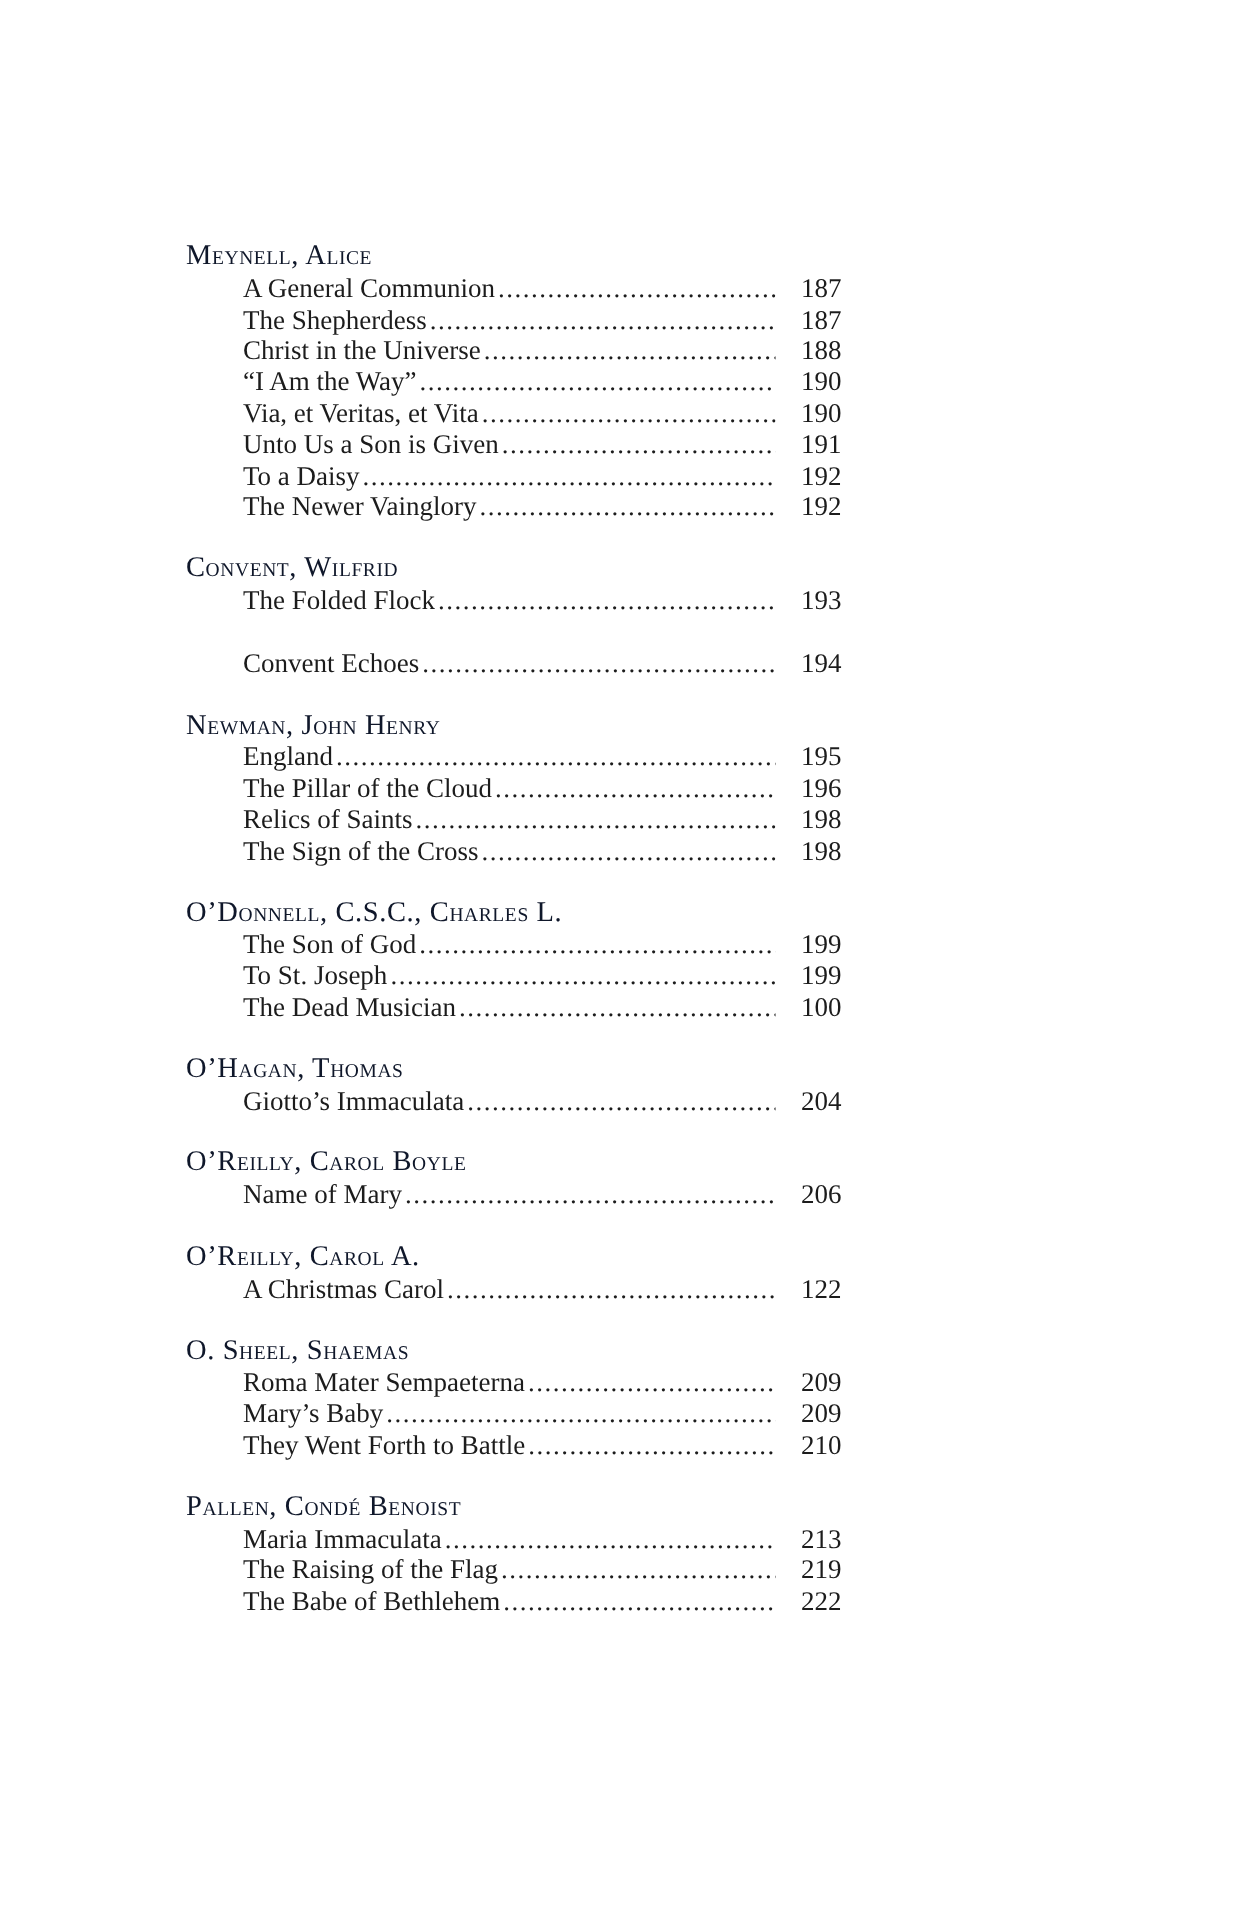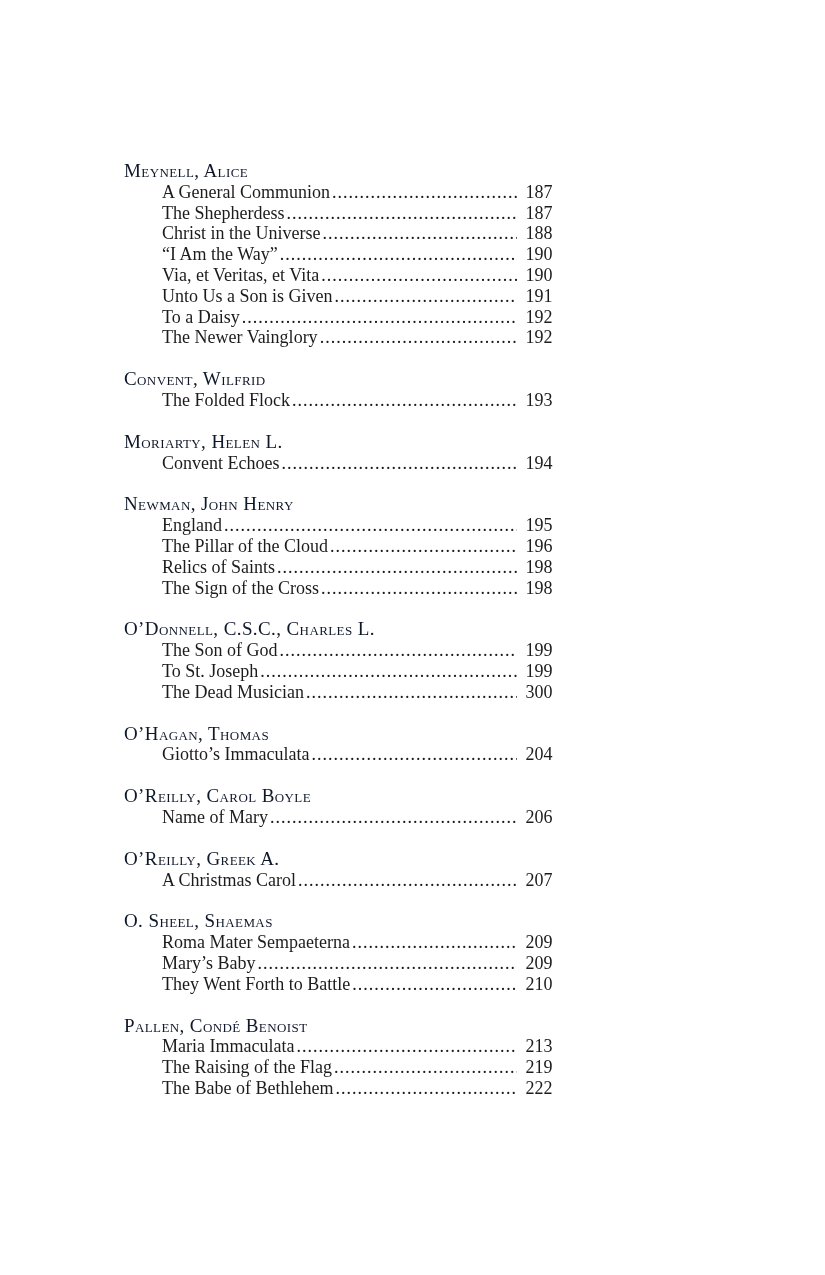--- a/index.html
+++ b/index.html
@@ -58,21 +58,21 @@
     white-space: nowrap;
     margin-left: 2px;
   }
   .dots::after {
     content: "........................................................................................................................";
     letter-spacing: 1px;
   }
   .pagenum {
     flex: 0 0 auto;
     width: 44px;
-    text-align: center;
+    text-align: right;
     white-space: nowrap;
   }
 </style>
 </head>
 <body>
 
 <div class="page">
   <div class="toc" id="toc">
   <section class="toc-section">
     <h2 class="author">Meynell, Alice</h2>
@@ -130,21 +130,20 @@
     <h2 class="author">Convent, Wilfrid</h2>
 
   <div class="entry">
     <span class="title">The Folded Flock</span>
     <span class="dots"></span>
     <span class="pagenum">193</span>
   </div>
 </section>
 
   <section class="toc-section">
-    <h2 class="author">Moriarty, Helen L.</h2>
 
   <div class="entry">
     <span class="title">Convent Echoes</span>
     <span class="dots"></span>
     <span class="pagenum">194</span>
   </div>
 </section>
 
   <section class="toc-section">
     <h2 class="author">Newman, John Henry</h2>
@@ -186,21 +185,21 @@
 
   <div class="entry">
     <span class="title">To St. Joseph</span>
     <span class="dots"></span>
     <span class="pagenum">199</span>
   </div>
 
   <div class="entry">
     <span class="title">The Dead Musician</span>
     <span class="dots"></span>
-    <span class="pagenum">300</span>
+    <span class="pagenum">100</span>
   </div>
 </section>
 
   <section class="toc-section">
     <h2 class="author">O’Hagan, Thomas</h2>
 
   <div class="entry">
     <span class="title">Giotto’s Immaculata</span>
     <span class="dots"></span>
     <span class="pagenum">204</span>
@@ -211,26 +210,26 @@
     <h2 class="author">O’Reilly, Carol Boyle</h2>
 
   <div class="entry">
     <span class="title">Name of Mary</span>
     <span class="dots"></span>
     <span class="pagenum">206</span>
   </div>
 </section>
 
   <section class="toc-section">
-    <h2 class="author">O’Reilly, Greek A.</h2>
+    <h2 class="author">O’Reilly, Carol A.</h2>
 
   <div class="entry">
     <span class="title">A Christmas Carol</span>
     <span class="dots"></span>
-    <span class="pagenum">207</span>
+    <span class="pagenum">122</span>
   </div>
 </section>
 
   <section class="toc-section">
     <h2 class="author">O. Sheel, Shaemas</h2>
 
   <div class="entry">
     <span class="title">Roma Mater Sempaeterna</span>
     <span class="dots"></span>
     <span class="pagenum">209</span>

